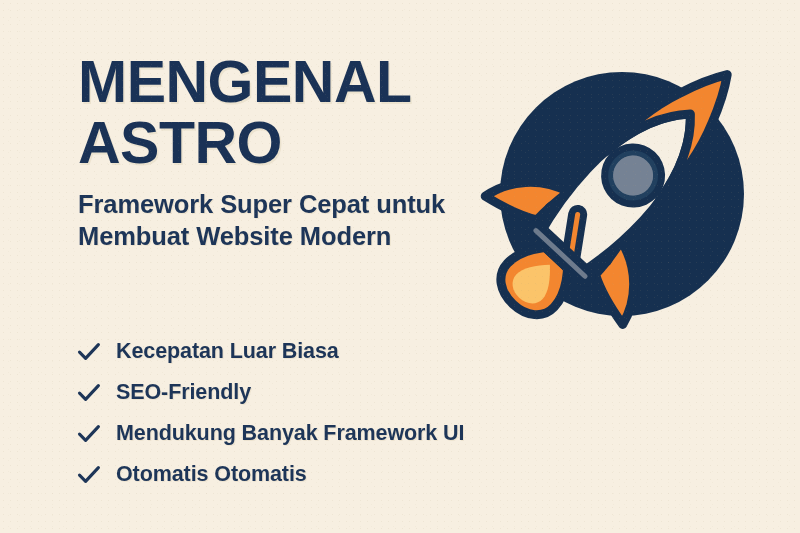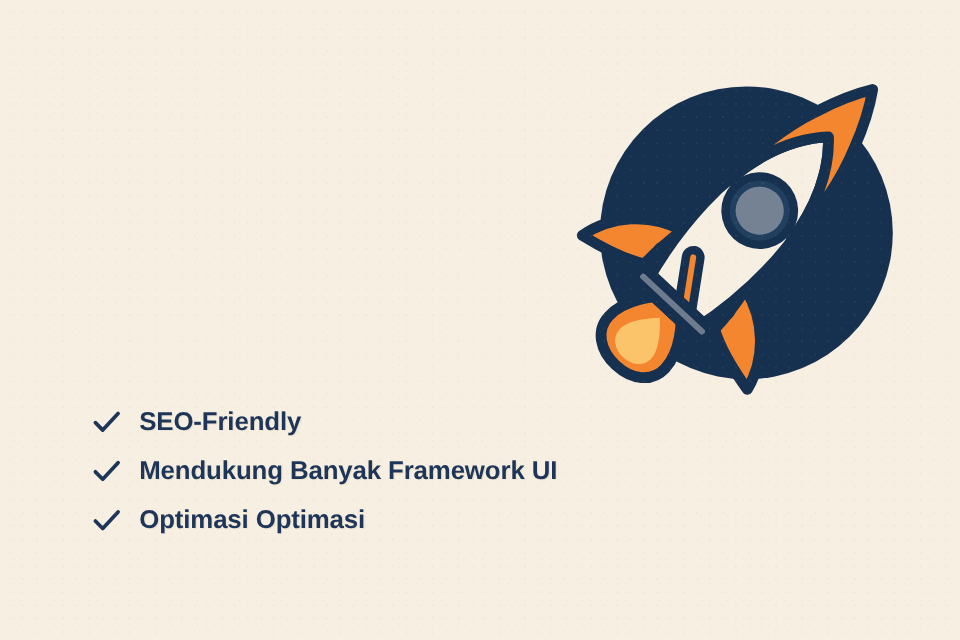--- a/index.html
+++ b/index.html
@@ -99,45 +99,58 @@
     width: 300px;
     height: 306px;
   }
   #rocket-illustration svg { display: block; }
 </style>
 </head>
 <body>
 
 <div id="poster">
 
+  <div id="text-col">
+    <h1 id="title">MENGENAL
+ASTRO</h1>
+    <p id="subtitle">Framework Super Cepat untuk Membuat Website Modern</p>
+  </div>
 
   <ul id="feature-list">
     <li class="feature-item">
       <span class="check-icon">
         <svg width="26" height="26" viewBox="0 0 26 26" aria-hidden="true">
           <path d="M3.5 13.2 L9.6 19.4 L22.4 5.6" fill="none" stroke="#1d3558" stroke-width="3.1" stroke-linecap="round" stroke-linejoin="round"></path>
         </svg>
       </span>
+      <span class="feature-label">Kecepatan Luar Biasa</span>
+    </li>
+    <li class="feature-item">
+      <span class="check-icon">
+        <svg width="26" height="26" viewBox="0 0 26 26" aria-hidden="true">
+          <path d="M3.5 13.2 L9.6 19.4 L22.4 5.6" fill="none" stroke="#1d3558" stroke-width="3.1" stroke-linecap="round" stroke-linejoin="round"></path>
+        </svg>
+      </span>
       <span class="feature-label">SEO-Friendly</span>
     </li>
     <li class="feature-item">
       <span class="check-icon">
         <svg width="26" height="26" viewBox="0 0 26 26" aria-hidden="true">
           <path d="M3.5 13.2 L9.6 19.4 L22.4 5.6" fill="none" stroke="#1d3558" stroke-width="3.1" stroke-linecap="round" stroke-linejoin="round"></path>
         </svg>
       </span>
       <span class="feature-label">Mendukung Banyak Framework UI</span>
     </li>
     <li class="feature-item">
       <span class="check-icon">
         <svg width="26" height="26" viewBox="0 0 26 26" aria-hidden="true">
           <path d="M3.5 13.2 L9.6 19.4 L22.4 5.6" fill="none" stroke="#1d3558" stroke-width="3.1" stroke-linecap="round" stroke-linejoin="round"></path>
         </svg>
       </span>
-      <span class="feature-label">Optimasi Optimasi</span>
+      <span class="feature-label">Otomatis Otomatis</span>
     </li>
   </ul>
 
   <div id="rocket-illustration">
     <svg width="300" height="306" viewBox="0 0 300 306" aria-hidden="true">
 
       <circle cx="148" cy="166" r="122" fill="#163050"></circle>
 
       <g transform="rotate(43 140 168)">
 

